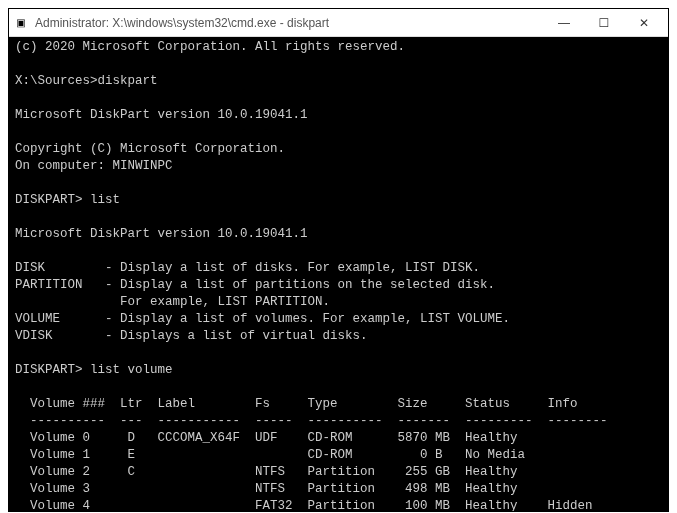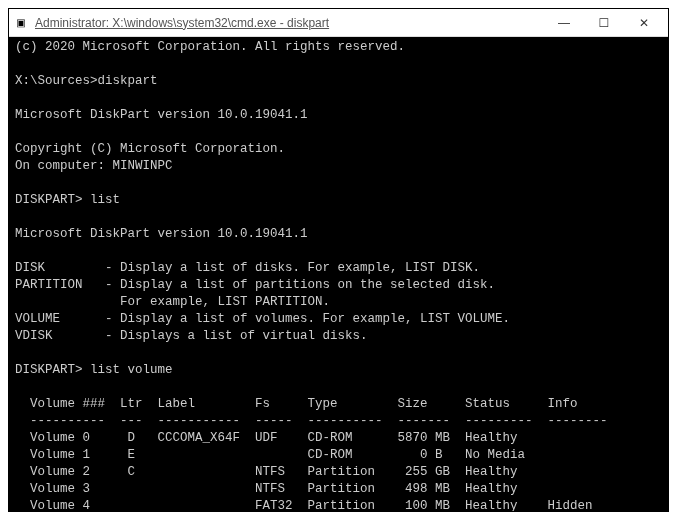--- a/index.html
+++ b/index.html
@@ -27,21 +27,21 @@
   .titlebar .icon {
     width: 16px;
     height: 16px;
     margin-right: 6px;
     display: inline-flex;
     align-items: center;
     justify-content: center;
     font-size: 10px;
     color: #000;
   }
-  .titlebar .title { flex: 1; text-decoration: underline; }
+  .titlebar .title { flex: 1; }
   .titlebar .controls { display: flex; gap: 0; }
   .titlebar .ctrl {
     width: 40px;
     height: 24px;
     display: inline-flex;
     align-items: center;
     justify-content: center;
     font-size: 12px;
     color: #333;
     cursor: pointer;

